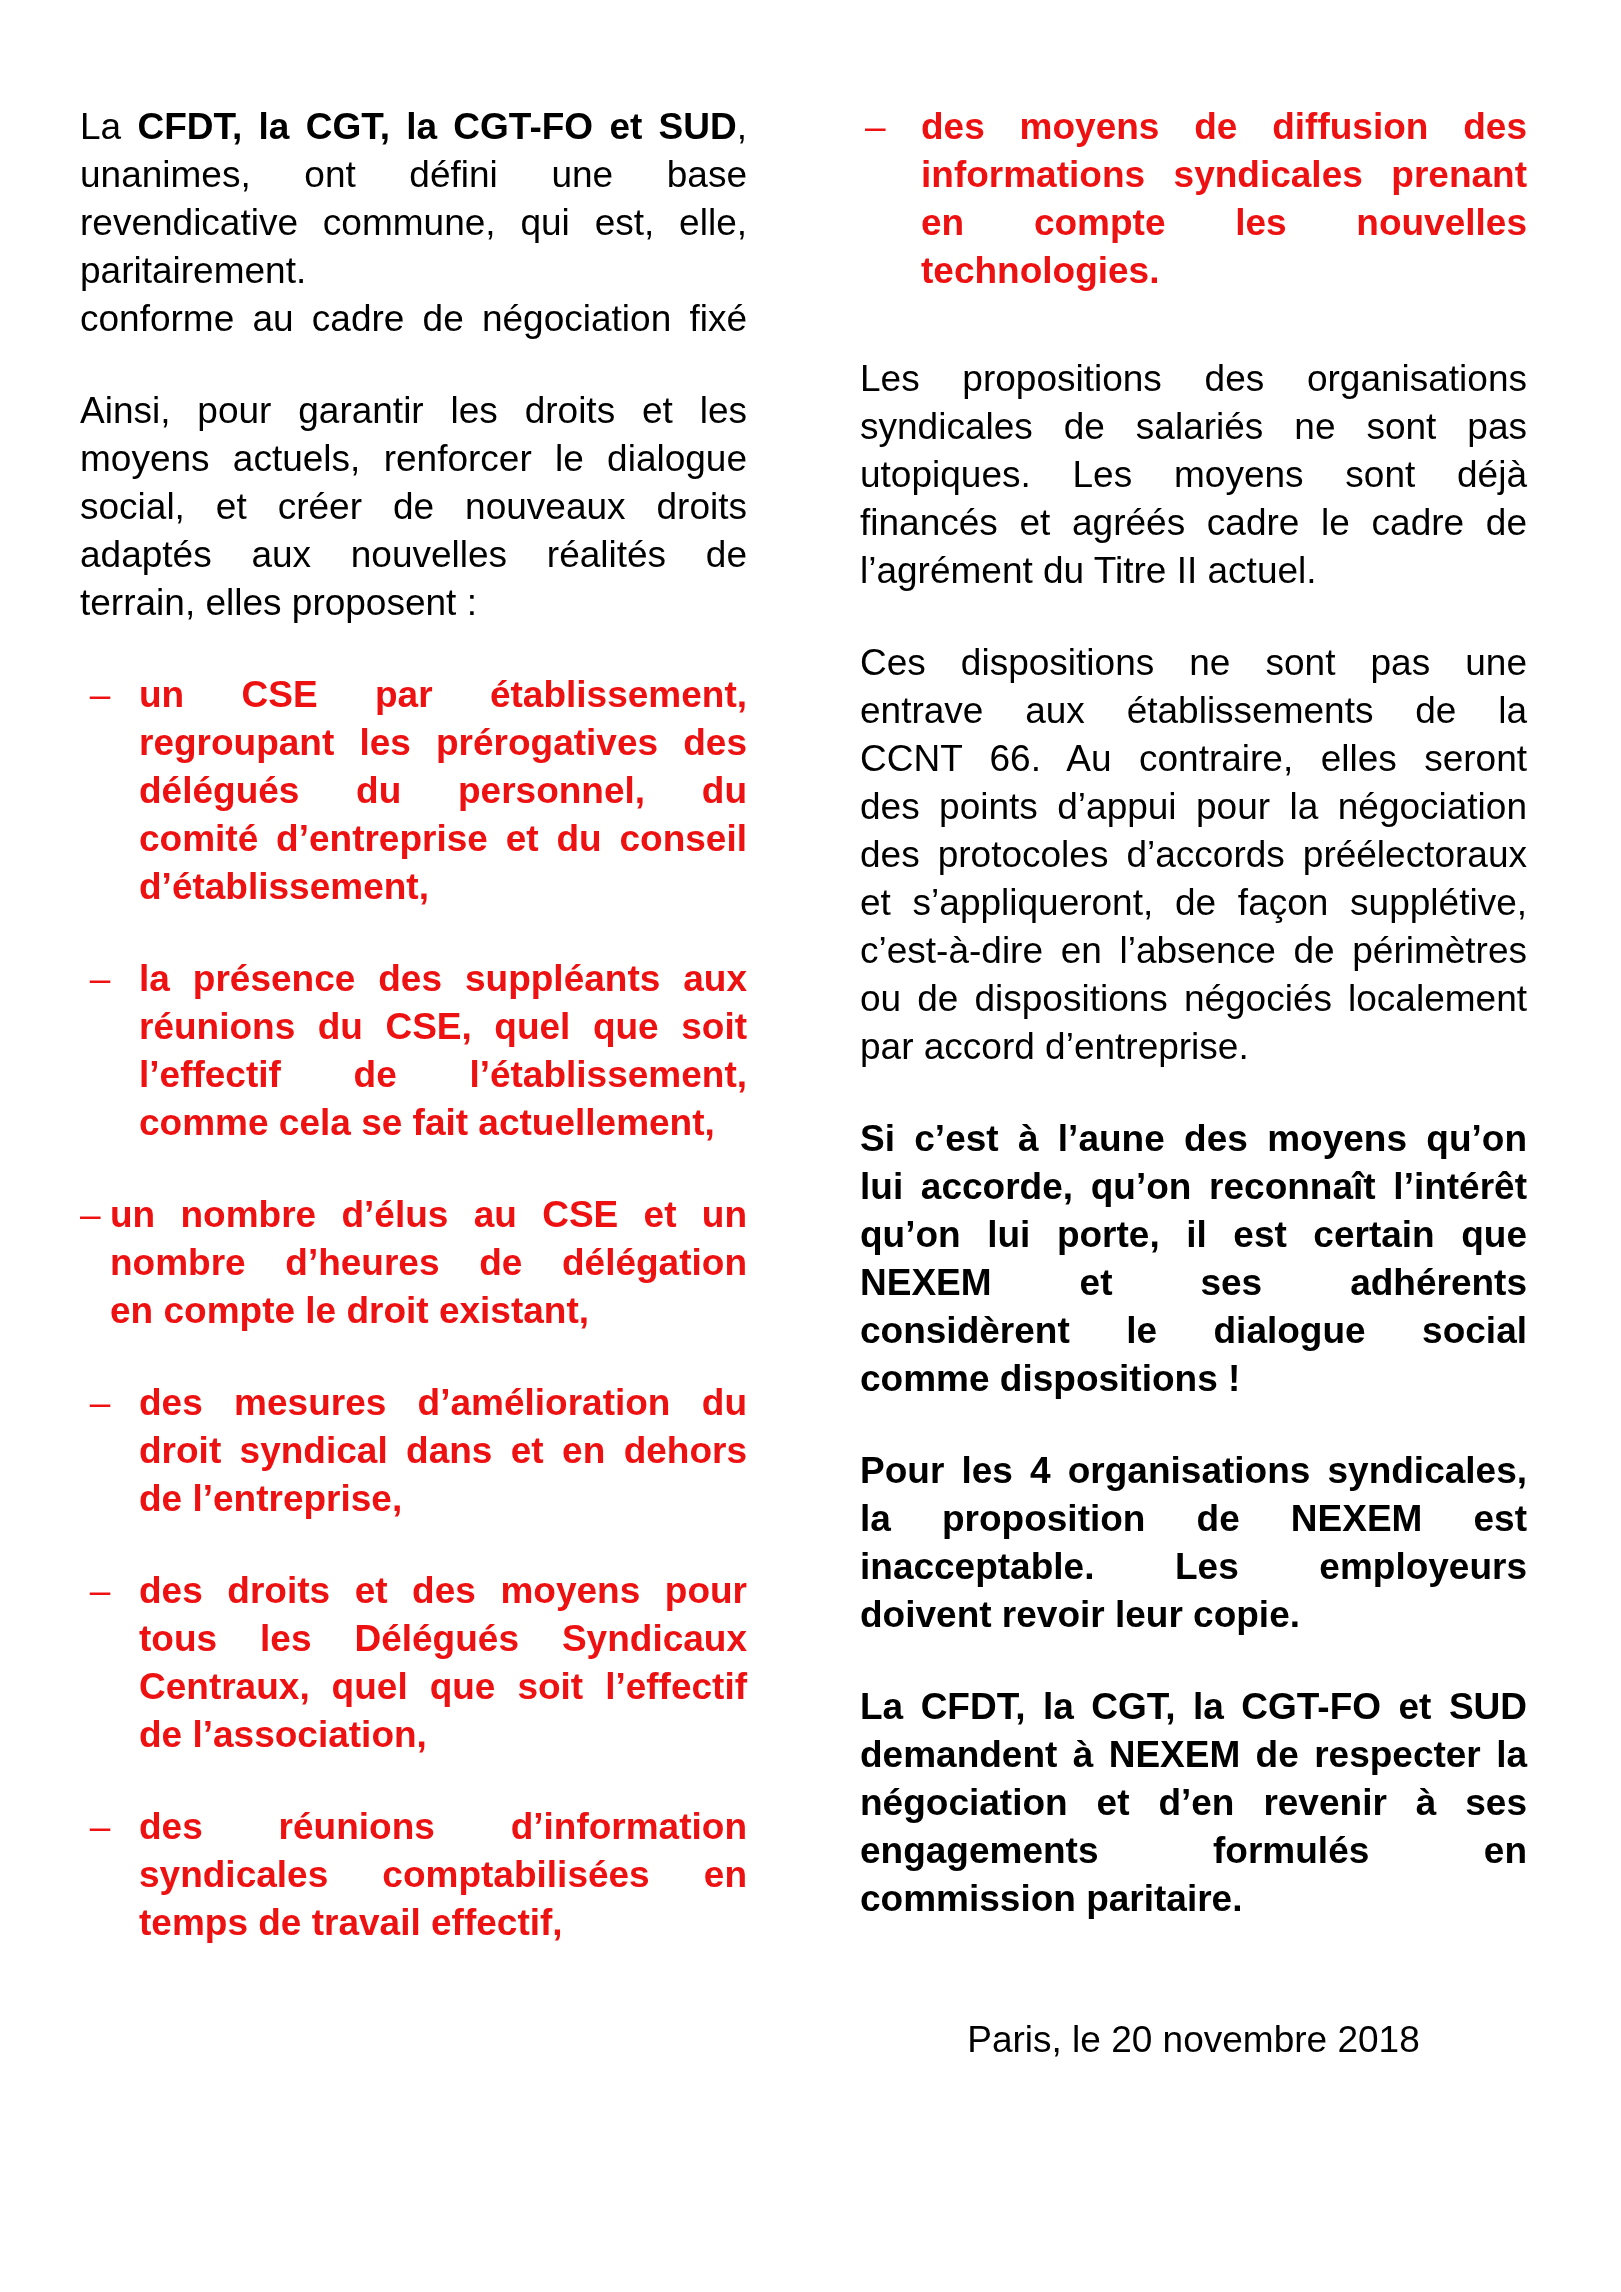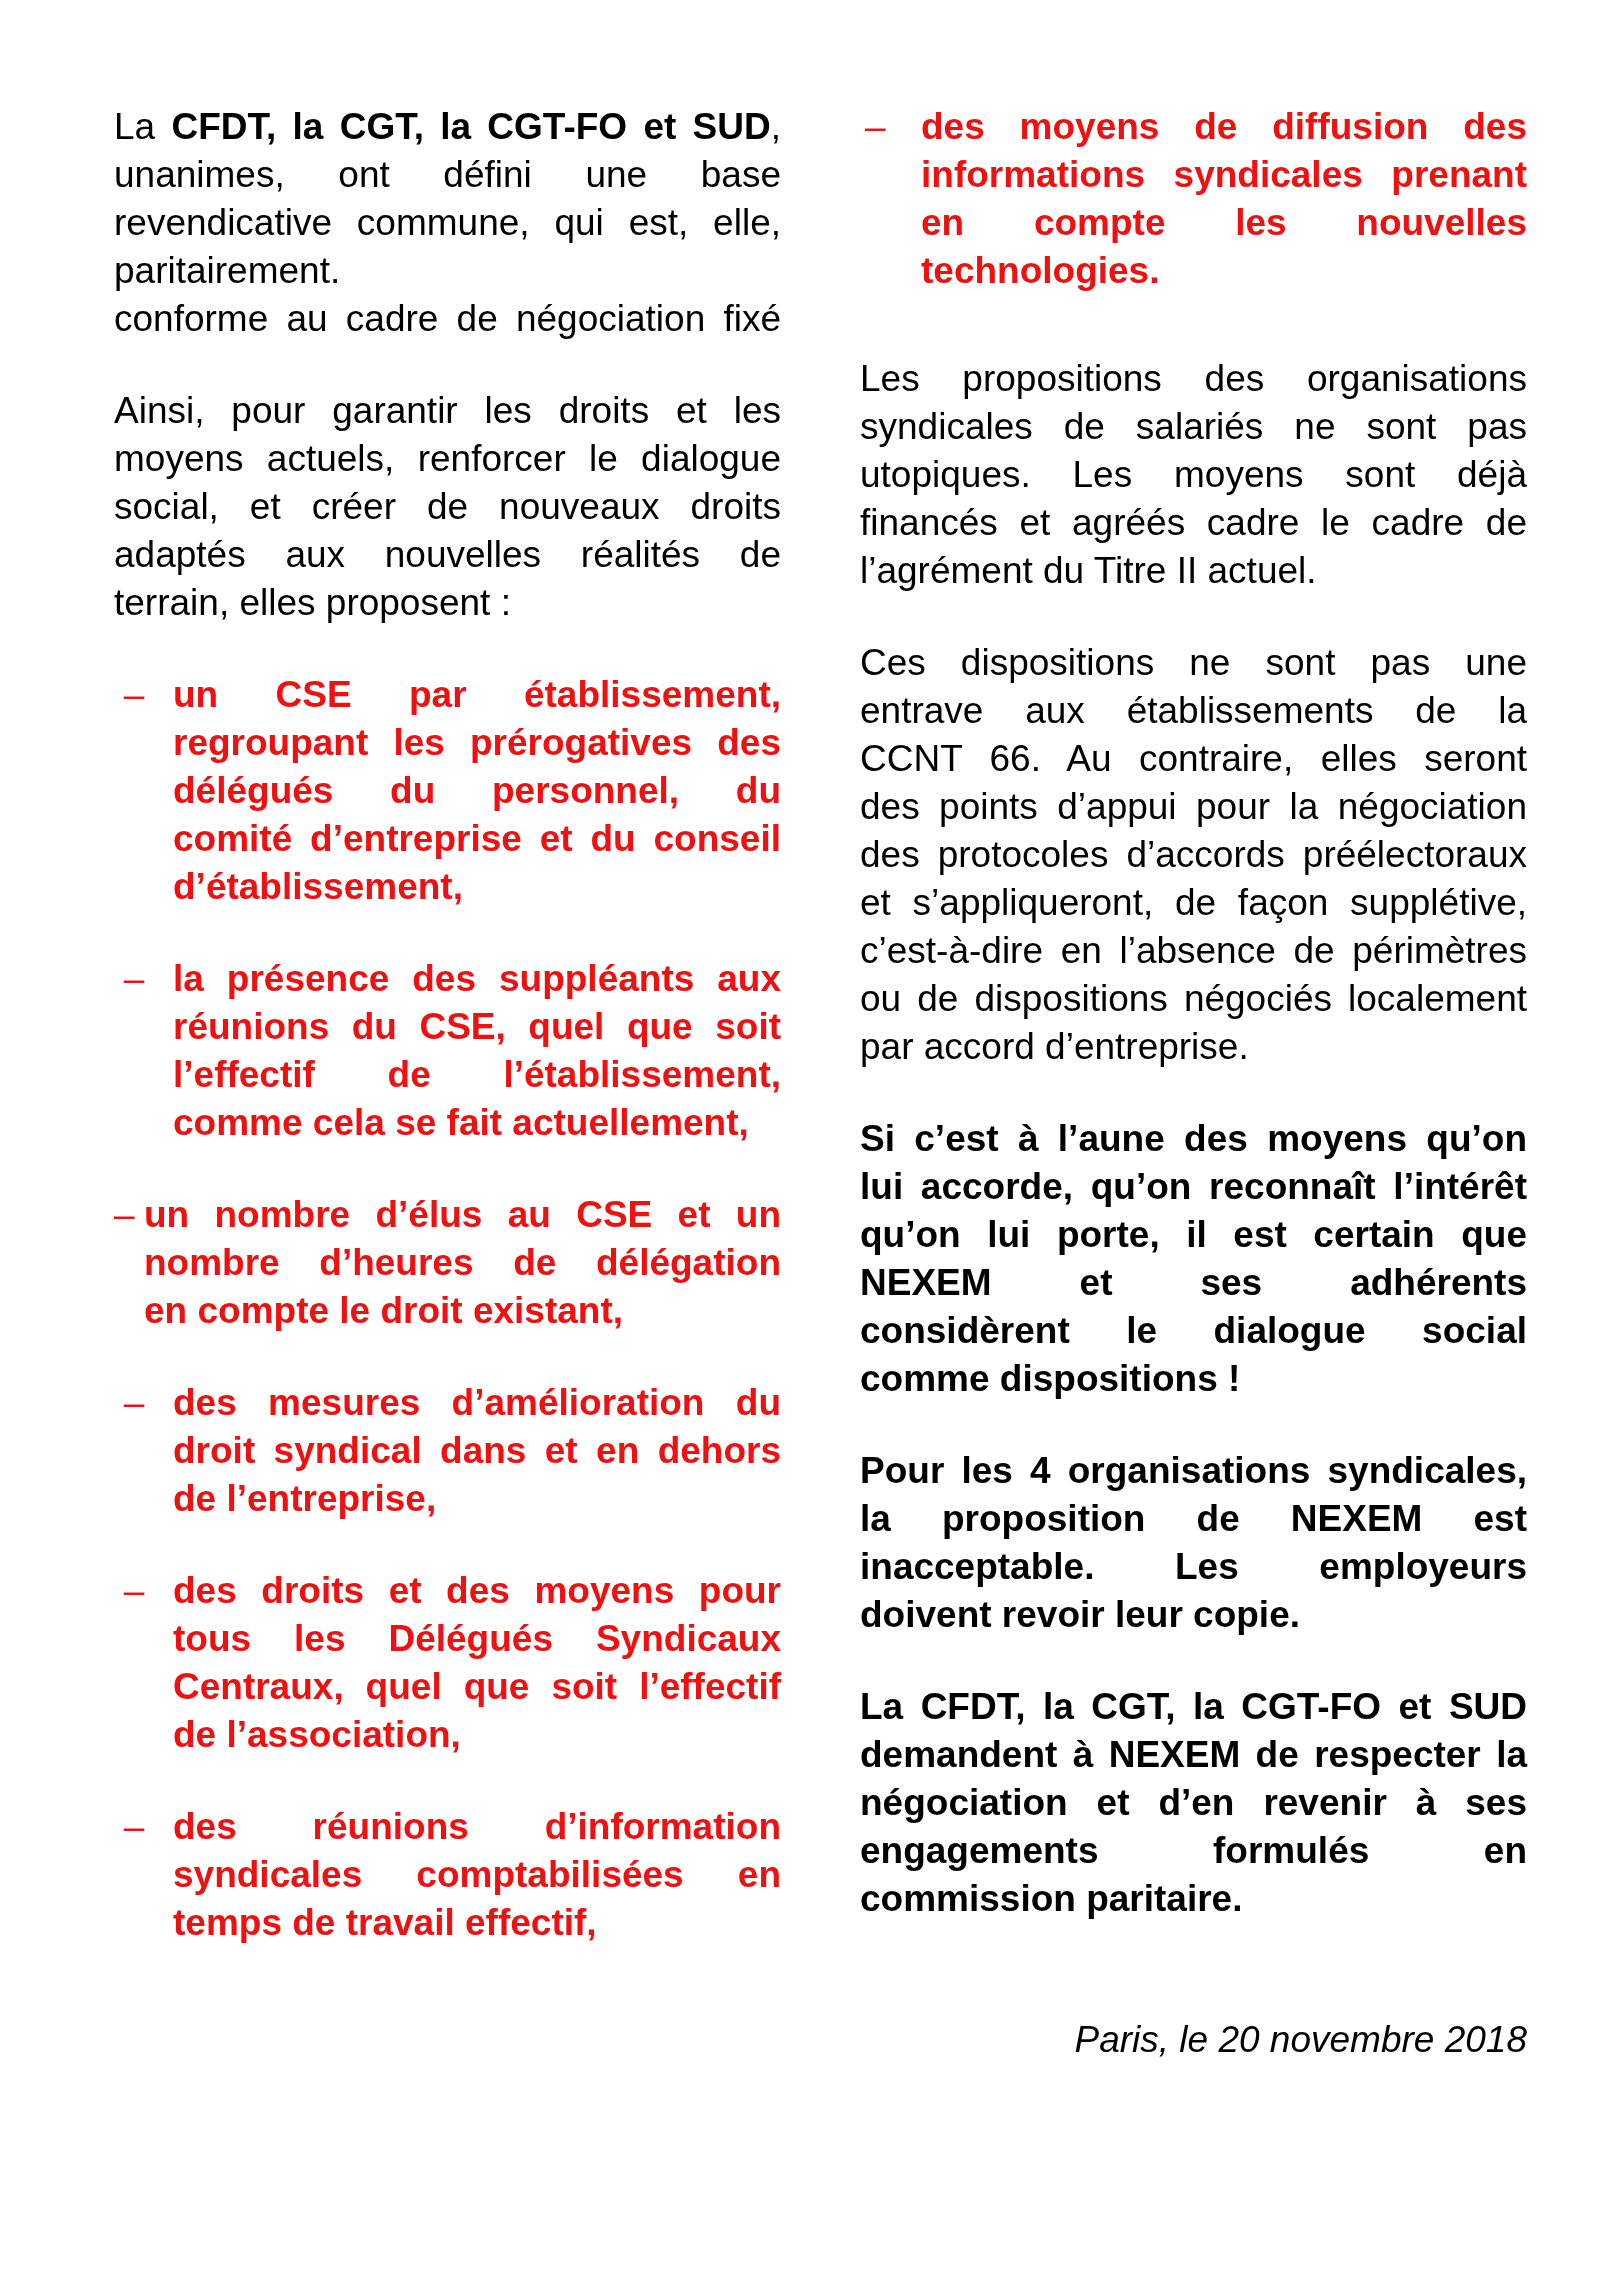--- a/index.html
+++ b/index.html
@@ -7,38 +7,38 @@
   html, body { background: #ffffff; }
   body {
     width: 1621px; height: 2293px; position: relative; overflow: hidden;
     background: var(--page-bg);
     color: var(--text-black);
     font-family: "Liberation Sans", "DejaVu Sans", sans-serif;
     font-size: 37px; line-height: 48px;
   }
   .page { position: absolute; inset: 0; background: var(--page-bg); }
   .col { position: absolute; top: 103px; width: 667px; }
-  .col-left { left: 114px; }
+  .col-left { left: 80px; }
   .col-right { left: 860px; }
   .block { margin-top: 44px; }
   .block.first { margin-top: 0; }
   .block.gap-xl { margin-top: 60px; }
   .block.gap-lg { margin-top: 93px; }
   .line { text-align: justify; text-align-last: justify; }
   .line.last { text-align-last: left; }
   .bold { font-weight: bold; }
   .red { color: var(--accent-red); }
   .b { font-weight: bold; }
   .item { position: relative; padding-left: 59px; }
   .item > .marker { position: absolute; left: 9.8px; top: 0; font-weight: normal; }
   .item.tight { padding-left: 30px; }
   .item.tight > .marker { left: 0; }
   .col-right .item { padding-left: 61px; }
   .col-right .item > .marker { left: 4.9px; }
-  .dateline { text-align: right; font-style: italic; }
+  .dateline { text-align: center; }
 </style>
 </head>
 <body>
 
 <div class="page">
 
   <div class="col col-left">
 
     <div class="block first para">
         <div class="line"><span>La </span><span class="b">CFDT, la CGT, la CGT-FO et SUD</span><span>,</span></div>

